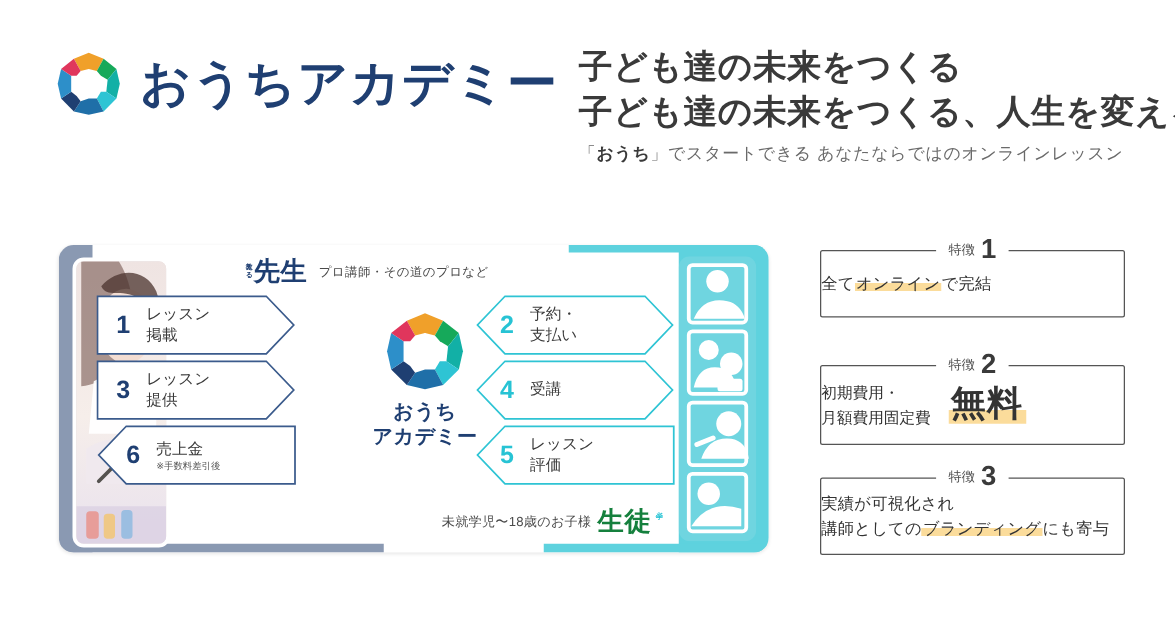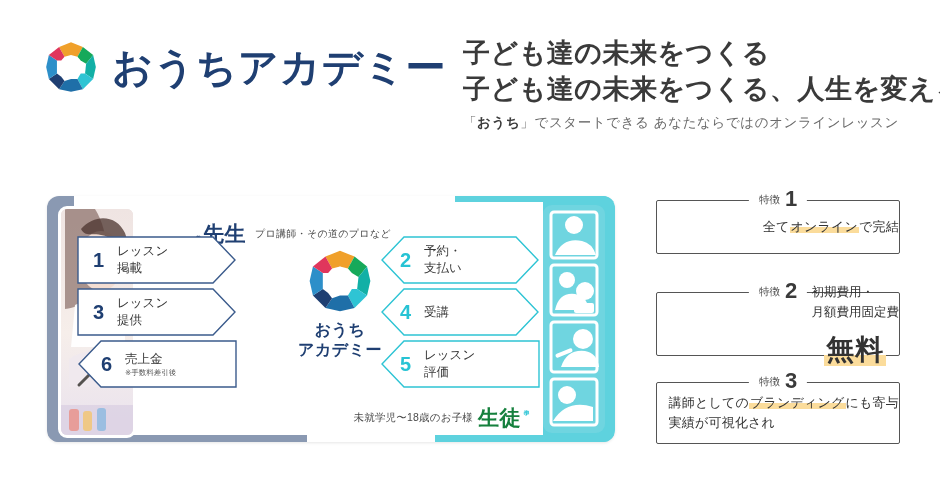--- a/index.html
+++ b/index.html
@@ -42,21 +42,21 @@
   .panel-band-bottom-right{position:absolute;right:0;bottom:0;width:180px;height:7px;background:#5ed2de;}
 
   
   .photo{
     position:absolute;left:11px;top:10px;width:72px;height:226px;
     border-radius:9px;border:3px solid #fff;overflow:hidden;background:#e8dfe0;
   }
   .photo svg{display:block;width:100%;height:100%;}
 
   
-  .teacher-row{position:absolute;left:148px;top:26px;display:flex;align-items:flex-end;gap:9px;text-align:right;}
+  .teacher-row{position:absolute;left:148px;top:10px;display:flex;align-items:flex-end;gap:9px;}
   .ruby-pair{display:flex;align-items:flex-end;gap:2px;}
   .ruby-small{
     font-size:5.5px;line-height:1.08;color:#1f3f72;font-weight:700;
     writing-mode:vertical-rl;text-orientation:upright;letter-spacing:0;
     height:22px;
   }
   .big-label{font-size:21px;font-weight:700;color:#1f3f72;line-height:1;letter-spacing:0.5px;}
   .big-label.cyan{color:#15803d;}
   .teacher-note{font-size:10px;color:#4a4a4a;letter-spacing:.3px;padding-bottom:3px;white-space:nowrap;}
 
@@ -99,29 +99,29 @@
   
   .feature{position:absolute;border:1.5px solid #555;border-radius:2px;background:#fff;}
   .feature .cap{
     position:absolute;top:-12px;left:50%;transform:translateX(-50%);
     background:#fff;padding:0 10px;display:flex;align-items:flex-end;gap:5px;white-space:nowrap;
   }
   .feature .cap .w{font-size:10.5px;color:#4a4a4a;font-weight:500;padding-bottom:2px;}
   .feature .cap .n{font-size:22px;font-weight:700;color:#3a3a3a;line-height:.9;}
   .feature .body{
     position:absolute;left:0;right:0;top:0;bottom:0;
-    display:flex;align-items:center;justify-content:flex-end;
+    display:flex;align-items:center;justify-content:flex-start;
   }
   .ftext{font-size:13px;color:#333;line-height:1.55;text-align:center;letter-spacing:.2px;}
   .ftext.l{text-align:left;}
   .hl{
     background:linear-gradient(transparent 52%, #fbdc9b 52%, #fbdc9b 94%, transparent 94%);
     padding:0 1px;
   }
-  .f2row{display:flex;align-items:center;justify-content:center;gap:14px;flex-direction:column;}
+  .f2row{display:flex;align-items:center;justify-content:center;gap:14px;}
   .f2left{font-size:12.5px;line-height:1.6;color:#333;text-align:left;white-space:pre-line;}
   .free{
     font-size:28px;font-weight:700;color:#333;line-height:1;letter-spacing:1px;
     background:linear-gradient(transparent 64%, #fbdc9b 64%, #fbdc9b 100%);
     padding:0 2px 2px 2px;
   }
 </style>
 </head>
 <body>
 
@@ -326,19 +326,19 @@
     </div>
   </div>
 
   <div class="feature" style="left:656px;top:382px;width:242px;height:60px;">
     <div class="cap">
       <span class="w">特徴</span>
       <span class="n">3</span>
     </div>
     <div class="body">
       <div class="ftext l">
+        <div>実績が可視化され</div>
         <div><span>講師としての</span><span class="hl">ブランディング</span><span>にも寄与</span></div>
-        <div>実績が可視化され</div>
       </div>
     </div>
   </div>
 
 </div>
 
 </body></html>

